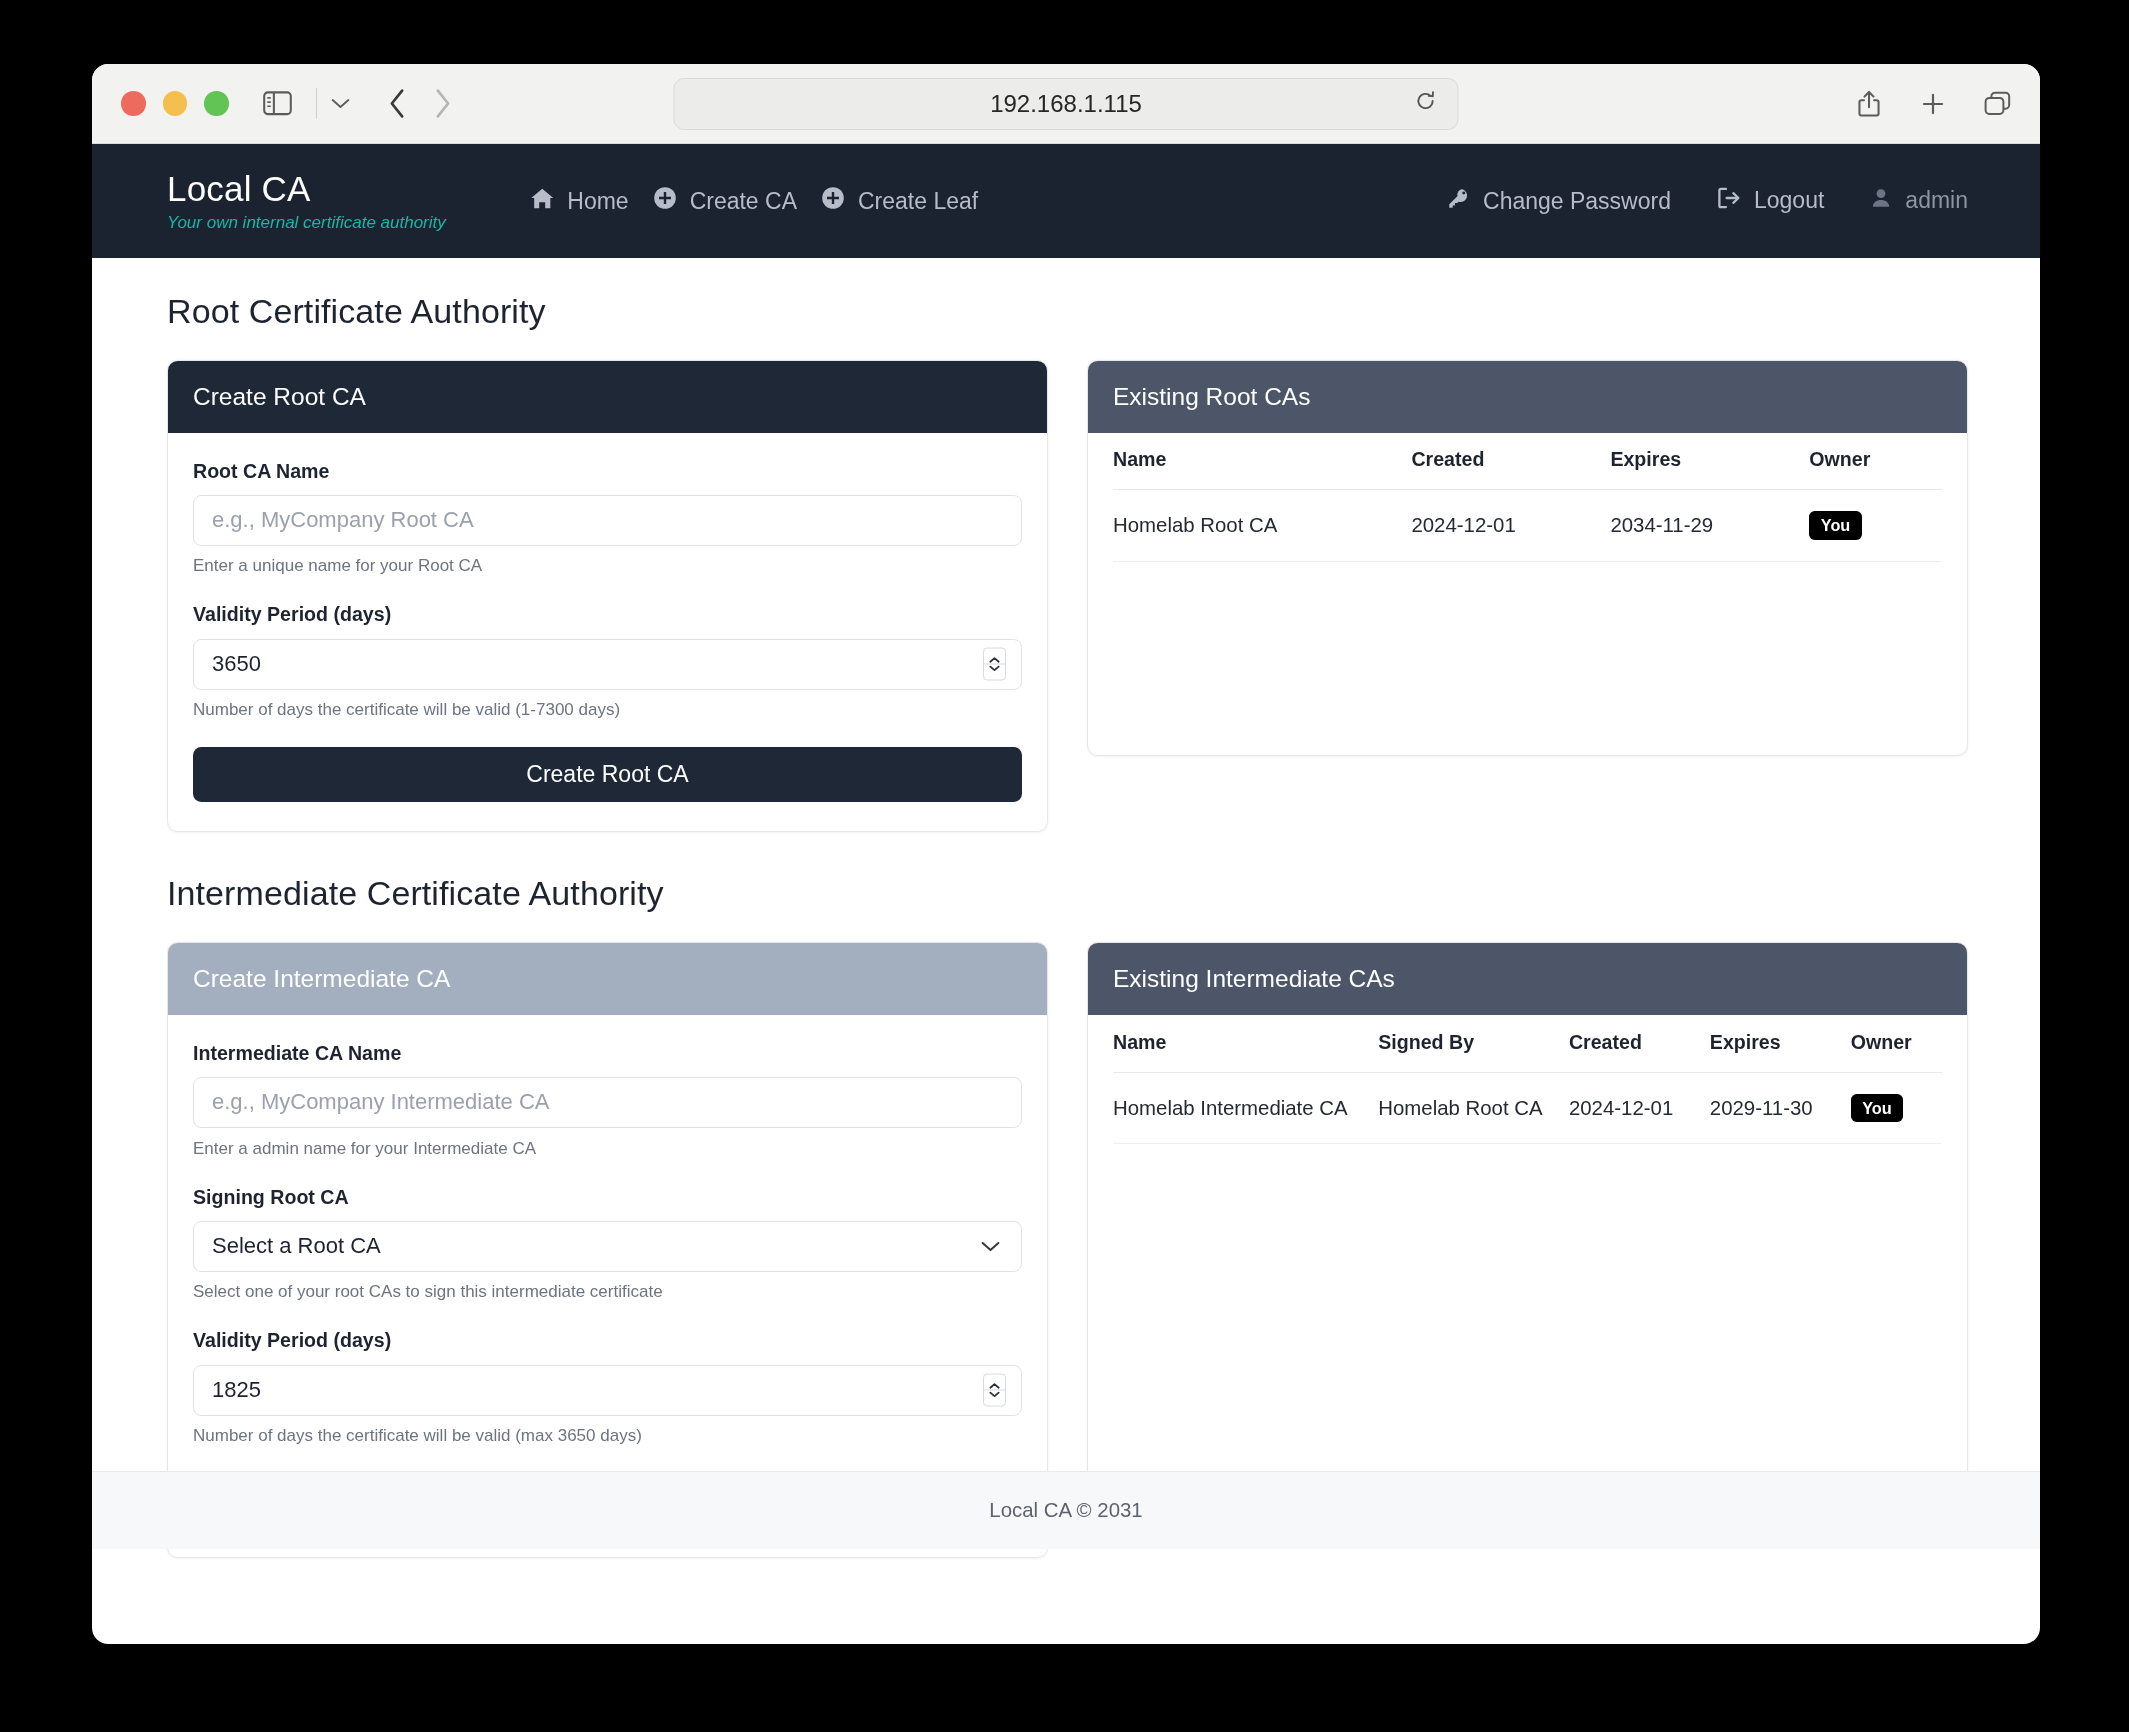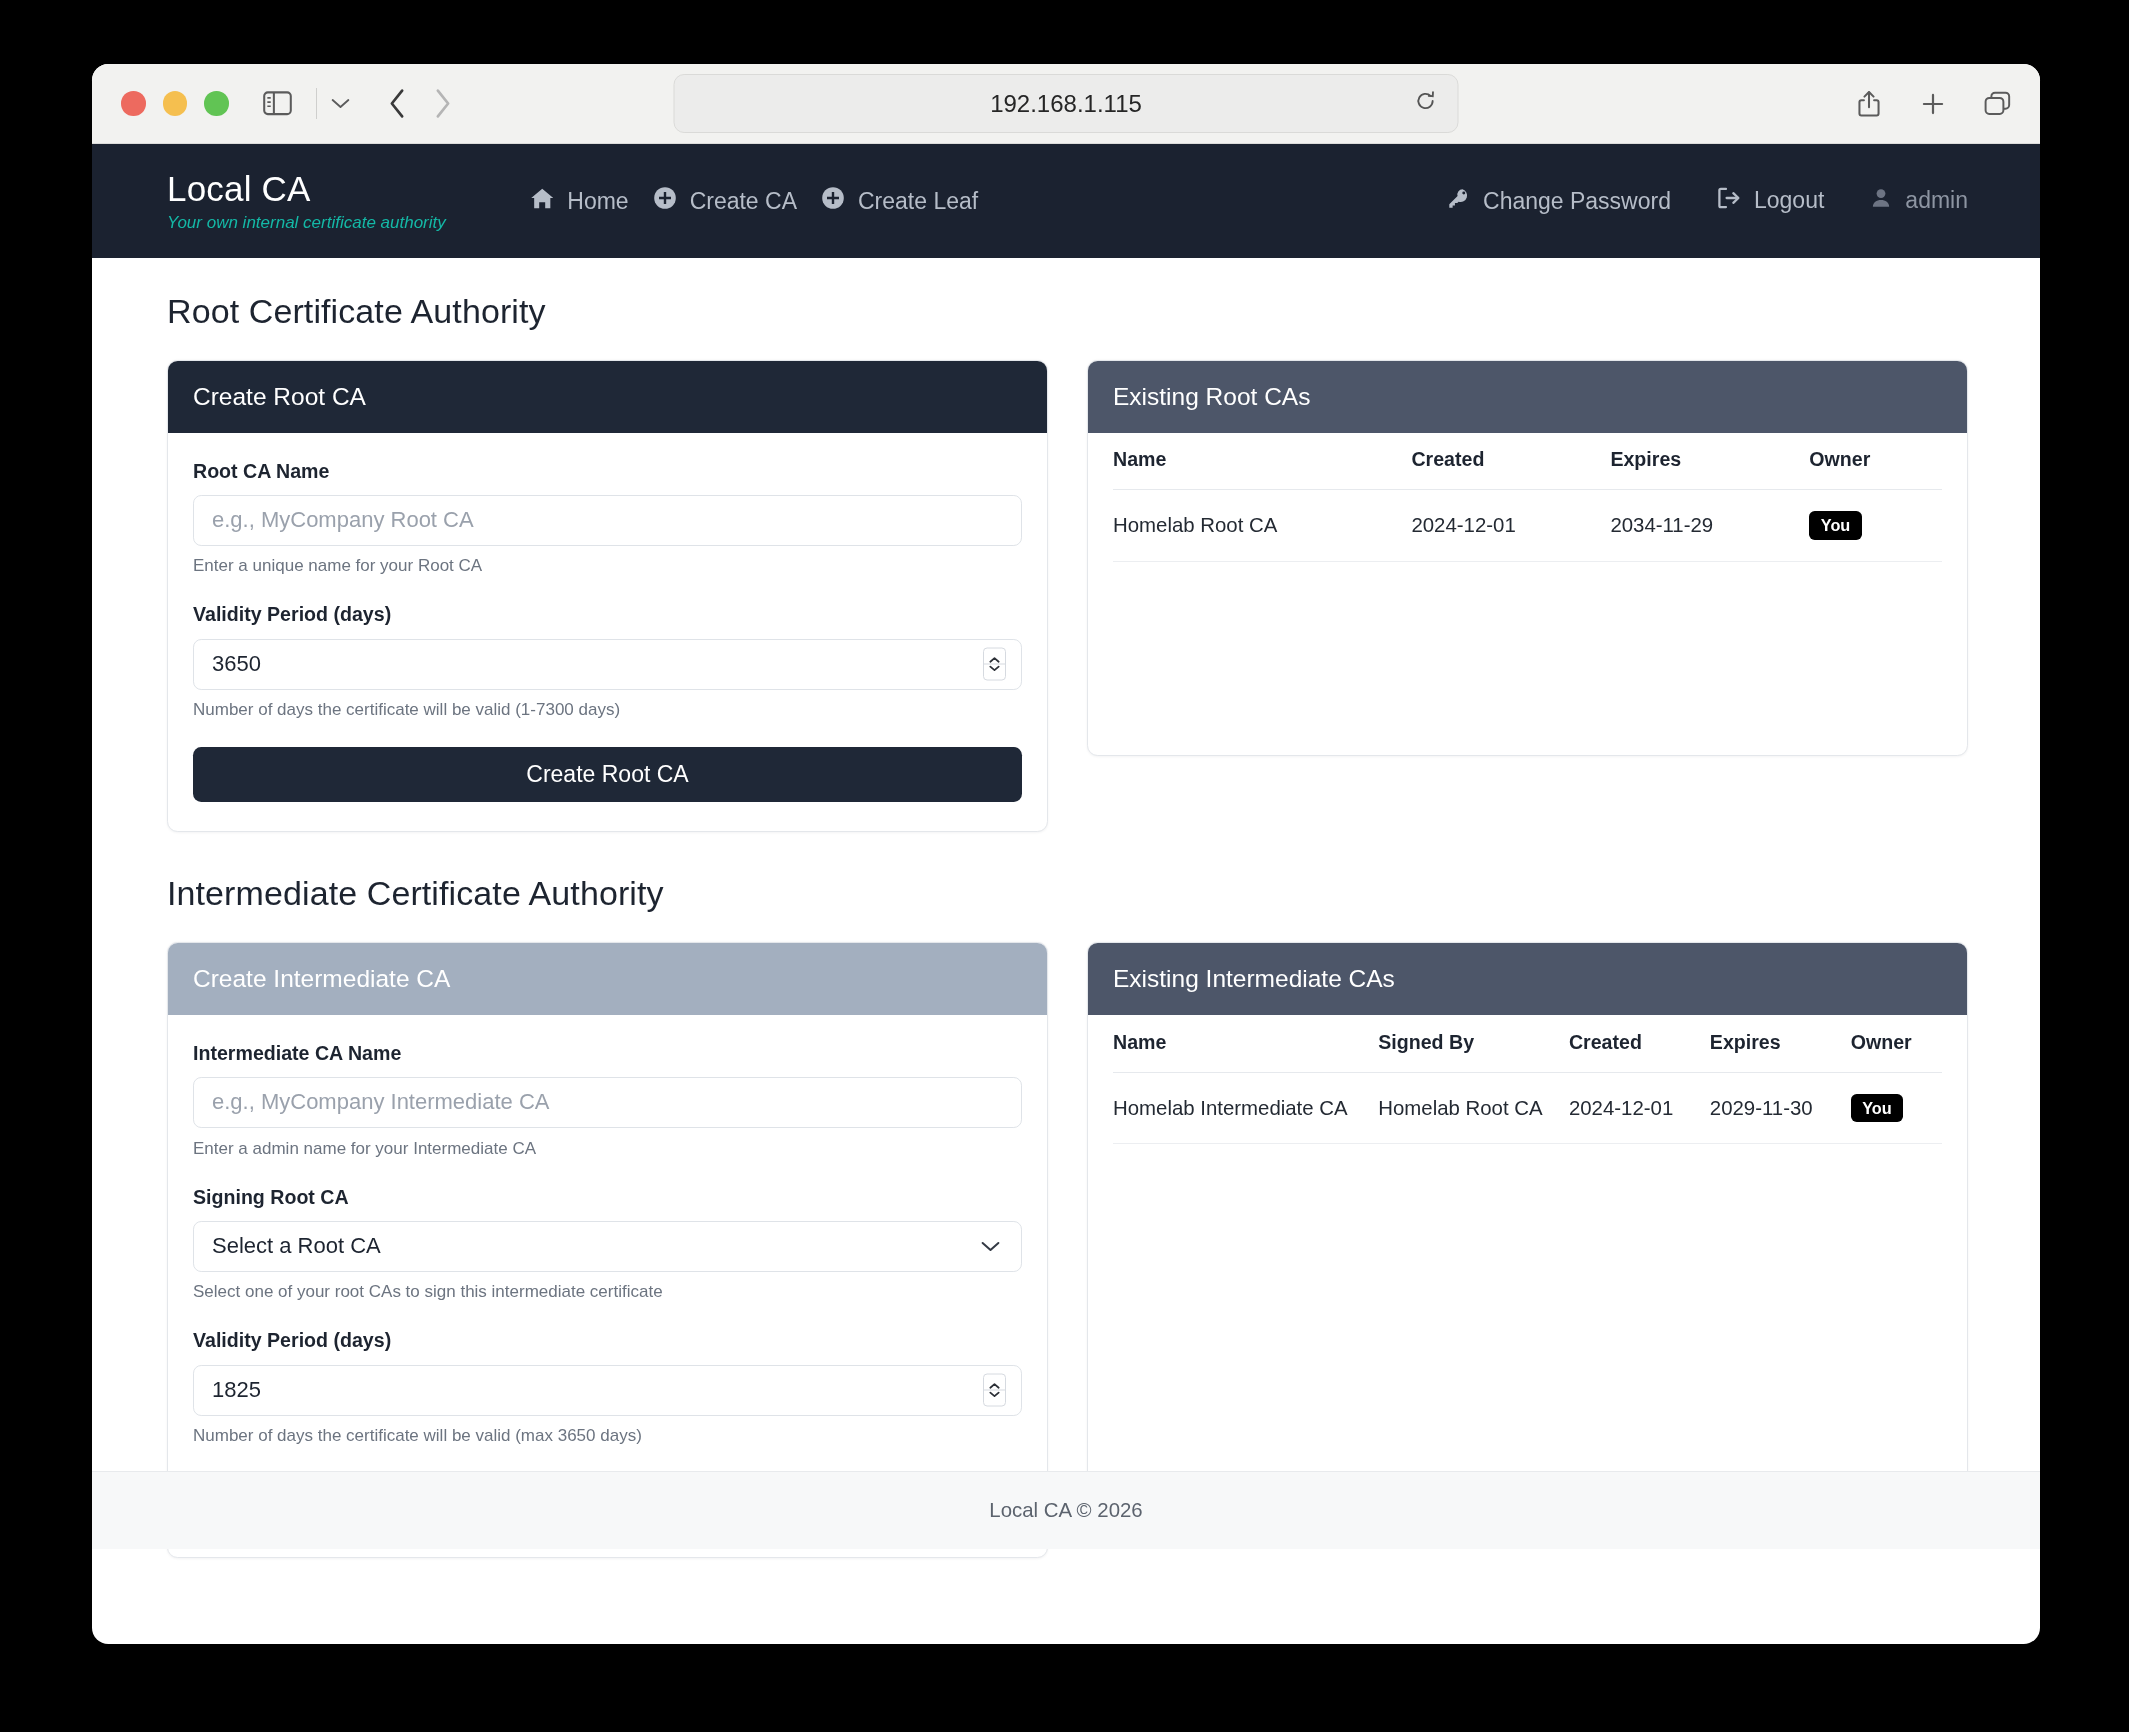--- a/index.html
+++ b/index.html
@@ -38,21 +38,21 @@
 
   .tb-icon { color: #5b5b5b; display: flex; align-items: center; justify-content: center; }
   .sidebar-toggle { margin-right: 11.4px; }
   .tb-sep { width: 0.8px; height: 31px; background: #cfcfcd; margin: 0 13px; }
   .chev-btn { margin-right: 28px; }
   .nav-arrows { display: flex; gap: 28px; align-items: center; margin-left: 9.8px; }
 
   .url-bar {
     position: absolute;
     left: 50%; transform: translateX(-50%);
-    width: 785px; height: 59px;
+    width: 785px; height: 52px;
     background: #ececeb;
     border: 0.8px solid #dadad8;
     border-radius: 10.6px;
     display: flex; align-items: center; justify-content: center;
     color: #262626;
     font-size: 24px;
   }
   .reload-icon { position: absolute; right: 21px; top: 50%; transform: translateY(-50%); color: #555; }
 
   .tb-right { margin-left: auto; display: flex; align-items: center; gap: 38px; }
@@ -479,17 +479,17 @@
                   </td>
                 </tr>
               </tbody>
             </table>
           </div>
         </div>
       </div>
     </div>
 
     <div class="footer">
-      <span>Local CA © 2026</span>
+      <span>Local CA © 2031</span>
     </div>
   </div>
 </div>
 
 
 </body></html>

